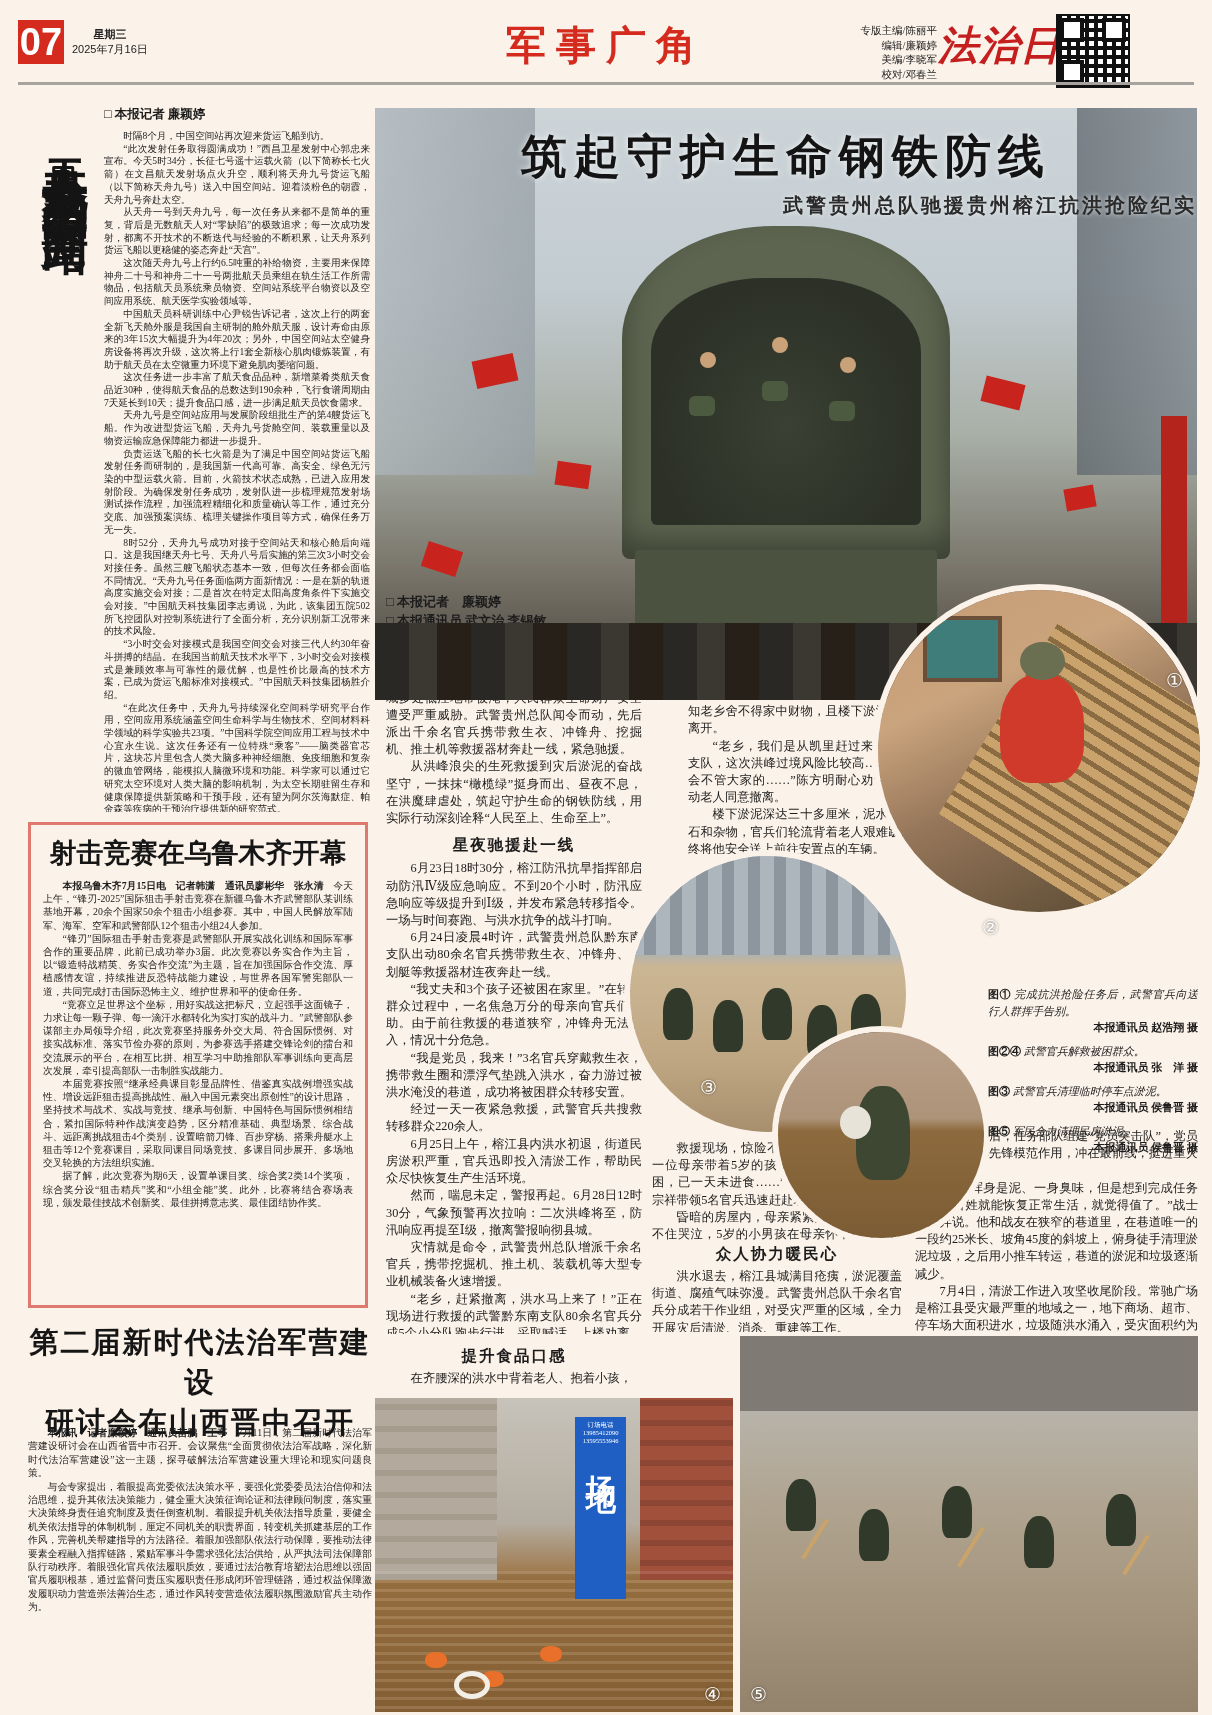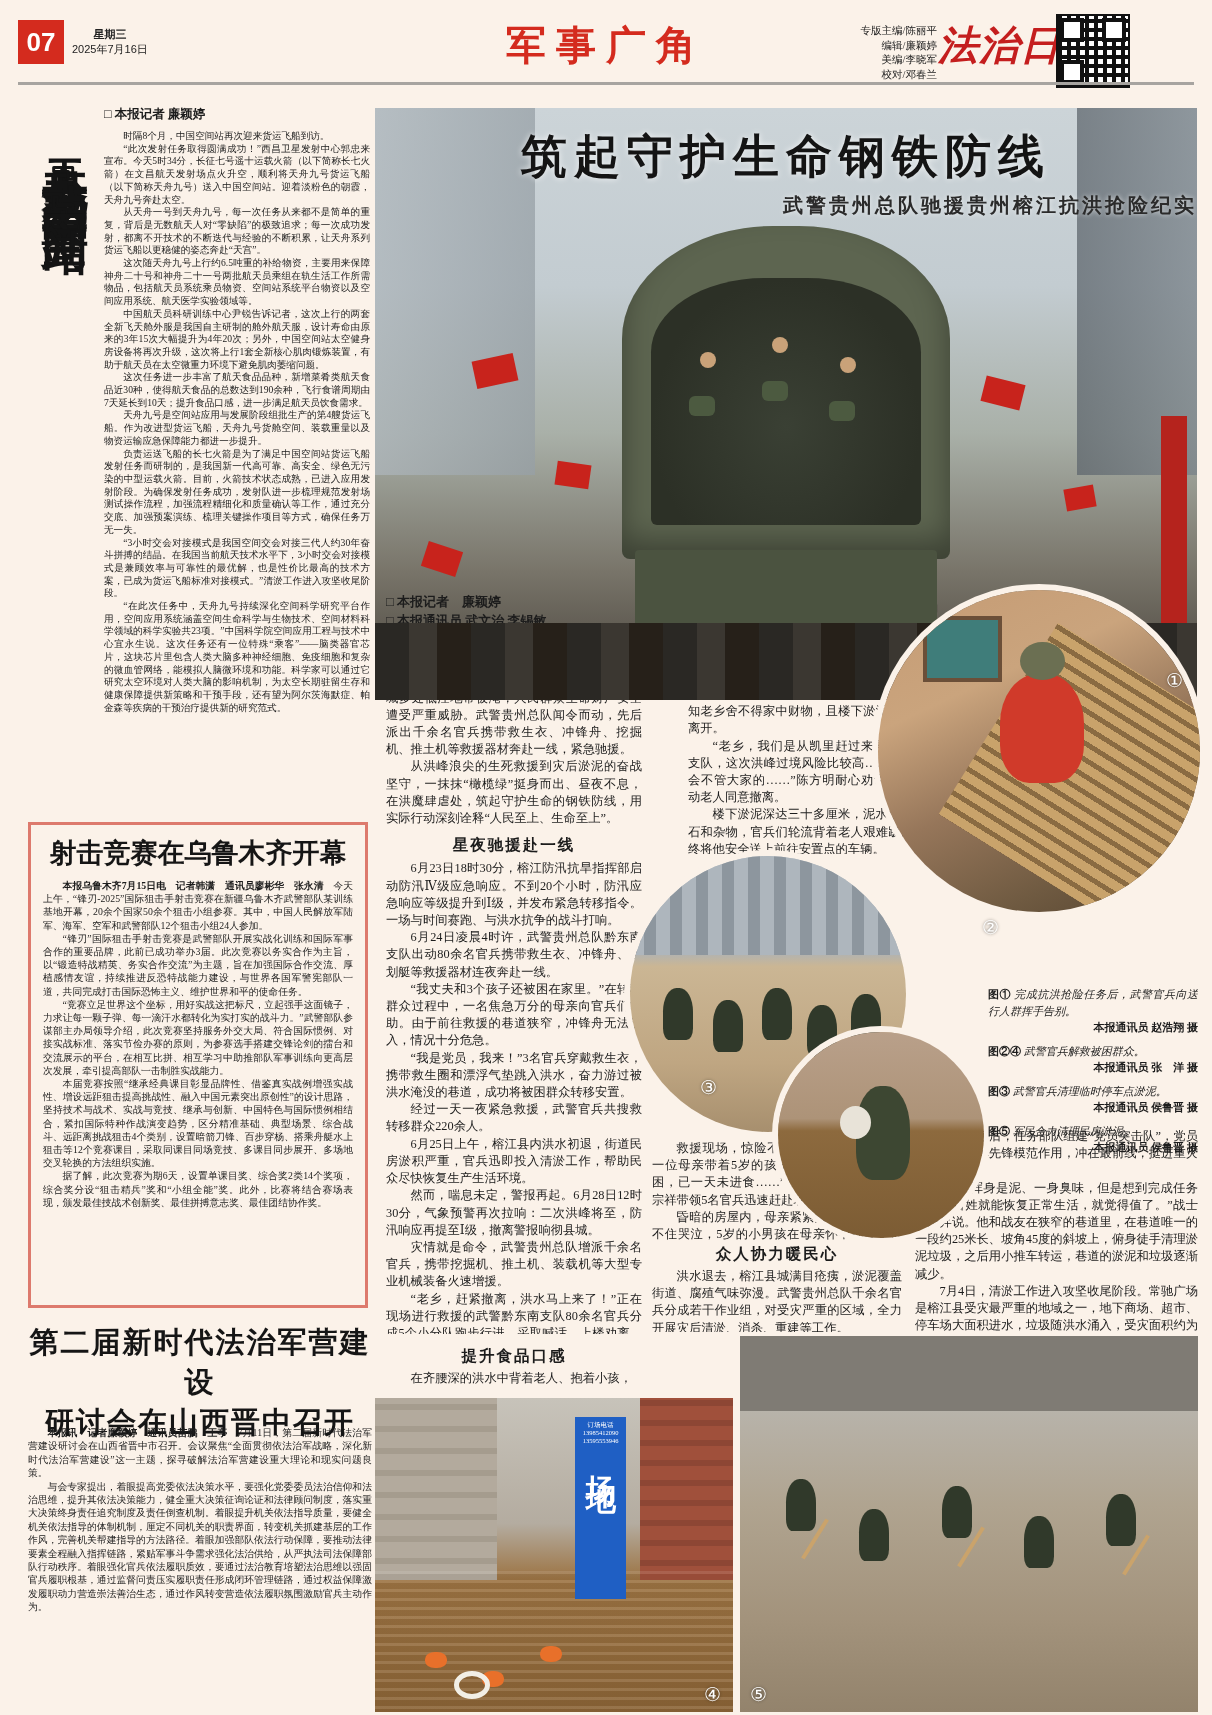--- a/index.html
+++ b/index.html
@@ -1,20 +1,20 @@
 <!DOCTYPE html>
 <html><head>
 <meta charset="utf-8">
 <style>
   html,body{margin:0;padding:0;background:#e9e2d8;}
   .page{position:relative;width:1212px;height:1715px;margin:0 auto;background:#fbf2e9;
         font-family:"Liberation Serif","DejaVu Serif",serif;color:#1c1c1c;overflow:hidden;}
   
   .pageno{position:absolute;left:18px;top:20px;width:46px;height:44px;background:#d42b1e;color:#fff;
-          font-family:"Liberation Sans","DejaVu Sans",sans-serif;font-weight:bold;font-size:26px;
+          font-family:"Liberation Sans","DejaVu Sans",sans-serif;font-weight:bold;font-size:38px;
           text-align:center;line-height:44px;}
   .daybox{position:absolute;left:72px;top:27px;font-size:11px;line-height:15px;color:#222;
           font-family:"Liberation Sans","DejaVu Sans",sans-serif;}
   .daybox .wk{font-weight:bold;text-align:center;}
   .section-title{position:absolute;left:0;right:0;top:18px;text-align:center;color:#d42b1e;
           font-family:"Liberation Sans","DejaVu Sans",sans-serif;font-weight:bold;font-size:40px;letter-spacing:10px;}
   .credits{position:absolute;left:845px;top:24px;width:92px;text-align:right;font-size:10.5px;line-height:14.5px;color:#222;}
   .masthead{position:absolute;left:938px;top:22px;width:112px;color:#c41e1e;font-weight:bold;font-style:italic;
           font-size:40px;line-height:48px;letter-spacing:1px;white-space:nowrap;}
   .qr{position:absolute;left:1056px;top:14px;width:70px;height:70px;background:#fff;border:2px solid #111;
@@ -150,21 +150,22 @@
   <div class="tz-body">
     <div>
         <p class="para">时隔8个月，中国空间站再次迎来货运飞船到访。</p>
         <p class="para">“此次发射任务取得圆满成功！”西昌卫星发射中心郭忠来宣布。今天5时34分，长征七号遥十运载火箭（以下简称长七火箭）在文昌航天发射场点火升空，顺利将天舟九号货运飞船（以下简称天舟九号）送入中国空间站。迎着淡粉色的朝霞，天舟九号奔赴太空。</p>
         <p class="para">从天舟一号到天舟九号，每一次任务从来都不是简单的重复，背后是无数航天人对“零缺陷”的极致追求；每一次成功发射，都离不开技术的不断迭代与经验的不断积累，让天舟系列货运飞船以更稳健的姿态奔赴“天宫”。</p>
         <p class="para">这次随天舟九号上行约6.5吨重的补给物资，主要用来保障神舟二十号和神舟二十一号两批航天员乘组在轨生活工作所需物品，包括航天员系统乘员物资、空间站系统平台物资以及空间应用系统、航天医学实验领域等。</p>
         <p class="para">中国航天员科研训练中心尹锐告诉记者，这次上行的两套全新飞天舱外服是我国自主研制的舱外航天服，设计寿命由原来的3年15次大幅提升为4年20次；另外，中国空间站太空健身房设备将再次升级，这次将上行1套全新核心肌肉锻炼装置，有助于航天员在太空微重力环境下避免肌肉萎缩问题。</p>
         <p class="para">这次任务进一步丰富了航天食品品种，新增菜肴类航天食品近30种，使得航天食品的总数达到190余种，飞行食谱周期由7天延长到10天；提升食品口感，进一步满足航天员饮食需求。</p>
         <p class="para">天舟九号是空间站应用与发展阶段组批生产的第4艘货运飞船。作为改进型货运飞船，天舟九号货舱空间、装载重量以及物资运输应急保障能力都进一步提升。</p>
         <p class="para">负责运送飞船的长七火箭是为了满足中国空间站货运飞船发射任务而研制的，是我国新一代高可靠、高安全、绿色无污染的中型运载火箭。目前，火箭技术状态成熟，已进入应用发射阶段。为确保发射任务成功，发射队进一步梳理规范发射场测试操作流程，加强流程精细化和质量确认等工作，通过充分交底、加强预案演练、梳理关键操作项目等方式，确保任务万无一失。</p>
-        <p class="para">“3小时交会对接模式是我国空间交会对接三代人约30年奋斗拼搏的结晶。在我国当前航天技术水平下，3小时交会对接模式是兼顾效率与可靠性的最优解，也是性价比最高的技术方案，已成为货运飞船标准对接模式。”清淤工作进入攻坚收尾阶段。</p>
+        <p class="para">8时52分，天舟九号成功对接于空间站天和核心舱后向端口。这是我国继天舟七号、天舟八号后实施的第三次3小时交会对接任务。虽然三艘飞船状态基本一致，但每次任务都会面临不同情况。“天舟九号任务面临两方面新情况：一是在新的轨道高度实施交会对接；二是首次在特定太阳高度角条件下实施交会对接。”中国航天科技集团李志勇说，为此，该集团五院502所飞控团队对控制系统进行了全面分析，充分识别新工况带来的技术风险。</p>
+        <p class="para">“3小时交会对接模式是我国空间交会对接三代人约30年奋斗拼搏的结晶。在我国当前航天技术水平下，3小时交会对接模式是兼顾效率与可靠性的最优解，也是性价比最高的技术方案，已成为货运飞船标准对接模式。”中国航天科技集团杨胜介绍。</p>
         <p class="para">“在此次任务中，天舟九号持续深化空间科学研究平台作用，空间应用系统涵盖空间生命科学与生物技术、空间材料科学领域的科学实验共23项。”中国科学院空间应用工程与技术中心宜永生说。这次任务还有一位特殊“乘客”——脑类器官芯片，这块芯片里包含人类大脑多种神经细胞、免疫细胞和复杂的微血管网络，能模拟人脑微环境和功能。科学家可以通过它研究太空环境对人类大脑的影响机制，为太空长期驻留生存和健康保障提供新策略和干预手段，还有望为阿尔茨海默症、帕金森等疾病的干预治疗提供新的研究范式。</p>
       </div>
 
   </div>
 
   <div class="frbox">
     <div class="fr-title">射击竞赛在乌鲁木齐开幕</div>
     <div class="fr-body">
       <p class="para"><b class="lead">本报乌鲁木齐7月15日电　记者韩潇　通讯员廖彬华　张永清　</b><span>今天上午，“锋刃-2025”国际狙击手射击竞赛在新疆乌鲁木齐武警部队某训练基地开幕，20余个国家50余个狙击小组参赛。其中，中国人民解放军陆军、海军、空军和武警部队12个狙击小组24人参加。</span></p>
       <div>

